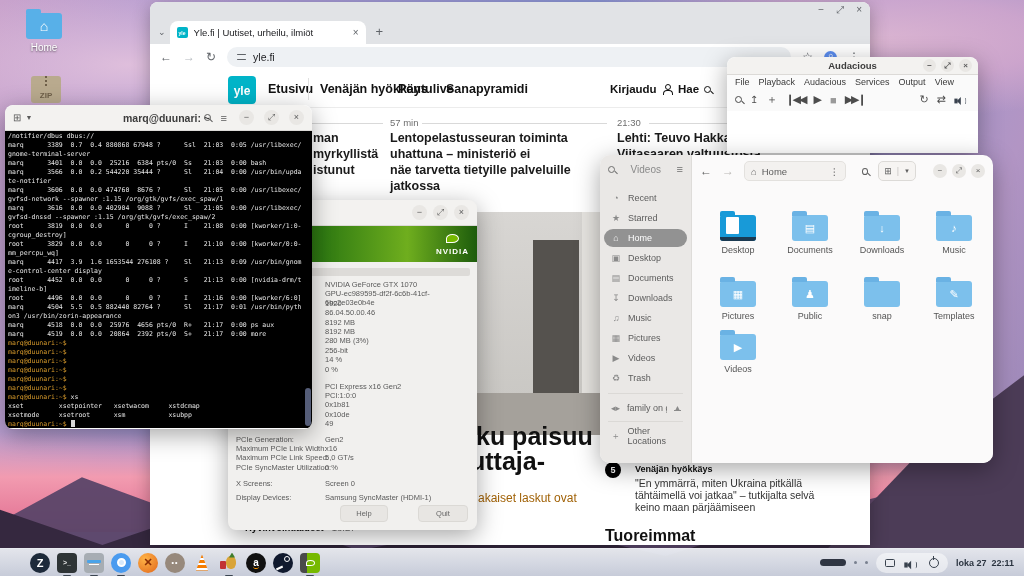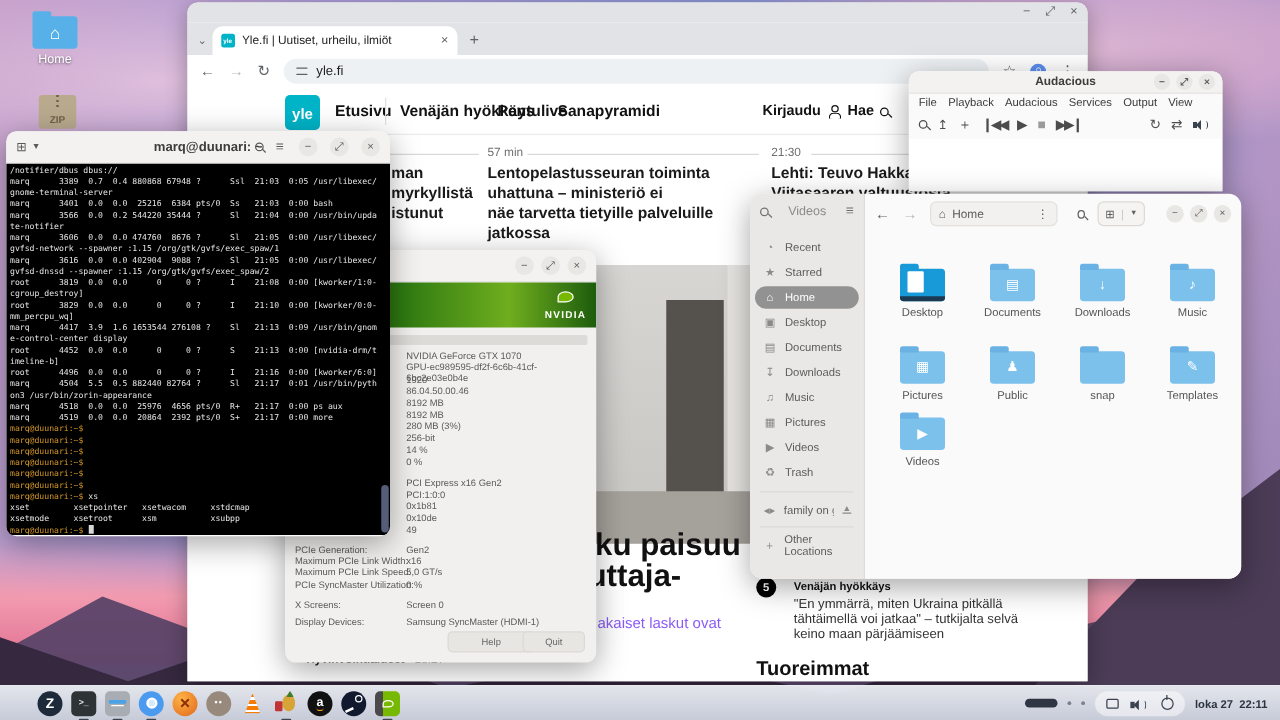--- a/index.html
+++ b/index.html
@@ -82,21 +82,21 @@
   .news-rule { position:absolute; height:1px; background:#d9d9d9; top:53px; }
   .news-time { position:absolute; top:47px; font-size:9.5px; color:#6f6f6f; background:#fff; padding-right:6px; }
   .news-head { position:absolute; top:60px; font-size:12.5px; line-height:16px; font-weight:bold; color:#1a1a1a; white-space:pre-line; }
   .photo { position:absolute; left:80px; top:142px; width:410px; height:223px; background:linear-gradient(#d8d6d3,#c7c5c1); overflow:hidden; }
   .photo .blind { position:absolute; left:0; top:0; width:160px; height:90px;
     background:repeating-linear-gradient(90deg,#e3e1de 0 10px,#cfccc8 10px 14px); opacity:.7; }
   .photo .door { position:absolute; left:303px; top:28px; width:46px; height:172px; background:#55524e; }
   .photo .desk { position:absolute; left:0; bottom:0; width:100%; height:42px; background:#a5a19b; }
   .photo .wallR { position:absolute; right:0; top:0; width:58px; height:100%; background:#e6e4e0; }
   .big-head { position:absolute; font-weight:bold; color:#111; font-size:25px; }
-  .body-frag { position:absolute; font-size:12px; color:#8b5cf6; }
+  .body-frag { position:absolute; font-size:12px; color:#a16207; }
   .section-row { position:absolute; font-size:9.5px; color:#6f6f6f; }
   .section-row b { color:#111; margin-right:8px; }
   .rank-circle { position:absolute; width:16px; height:16px; border-radius:50%; background:#000; color:#fff; font-size:9px; font-weight:bold;
     text-align:center; line-height:16px; }
   .mr-tag { position:absolute; font-size:9px; font-weight:bold; color:#111; }
   .mr-line { position:absolute; font-size:10.5px; color:#333; }
   .mr-heading { position:absolute; font-size:16px; font-weight:bold; color:#111; }
 
   
   #terminal { left:5px; top:105px; width:307px; height:324px; z-index:15; border-radius:8px; overflow:hidden; }
@@ -376,21 +376,21 @@
         </div>
         <div class="nv-row" style="top: 279px;">
           <span class="lab">X Screens:</span>
           <span class="val">Screen 0</span>
         </div>
         <div class="nv-row" style="top: 293px;">
           <span class="lab">Display Devices:</span>
           <span class="val">Samsung SyncMaster (HDMI-1)</span>
         </div>
       </div>
-    <div class="nv-btn" style="left:130px;top:305px;width:70px;">Help</div>
+    <div class="nv-btn" style="left:112px;top:305px;width:48px;">Help</div>
     <div class="nv-btn" style="left:190px;top:305px;width:50px;">Quit</div>
   </div>
 
   <div id="terminal" class="abs window">
     <div class="titlebar">
       <div class="t-left">
         <span>⊞</span>
         <span style="font-size:7px;">▼</span>
       </div>
       <div class="t-title">marq@duunari: ~</div>

